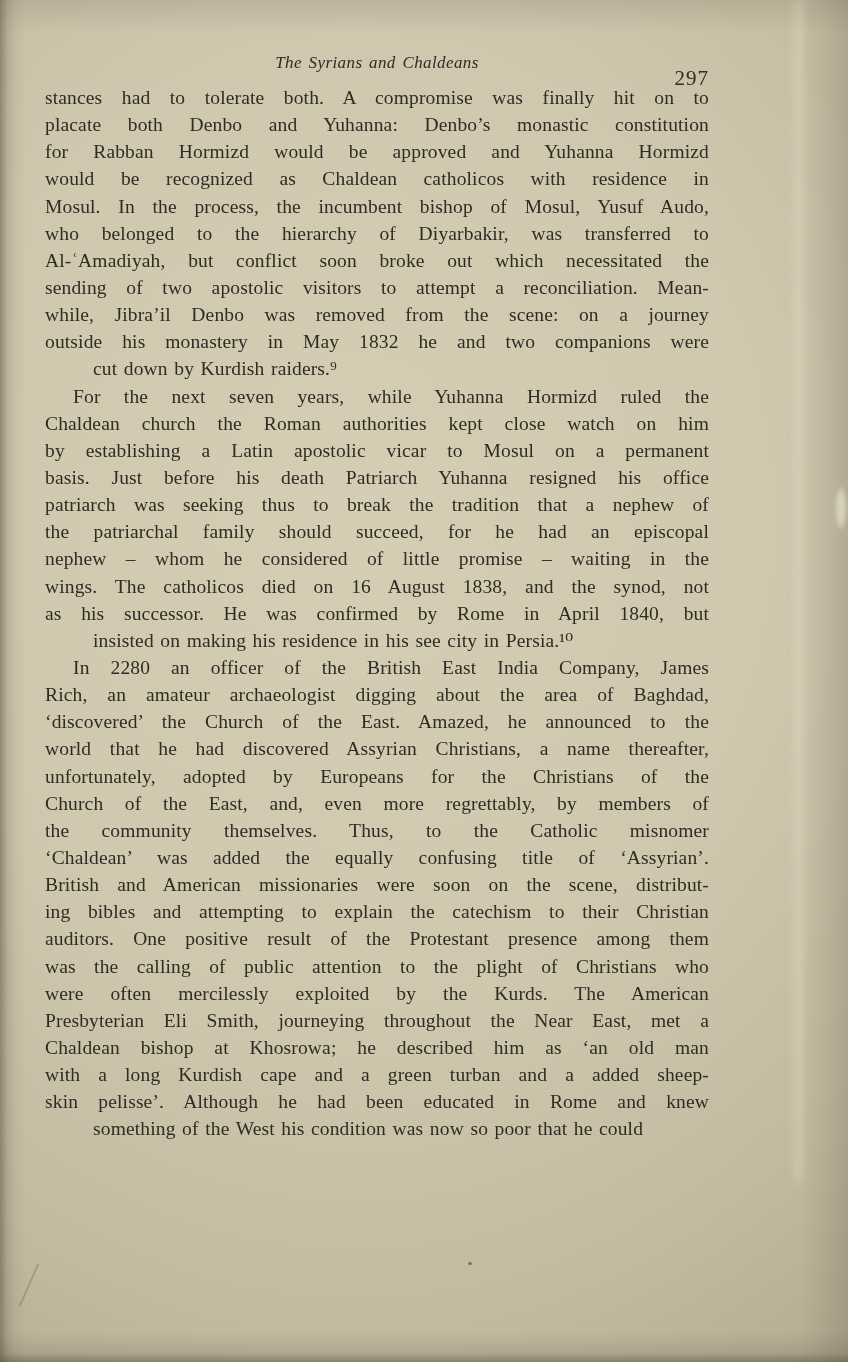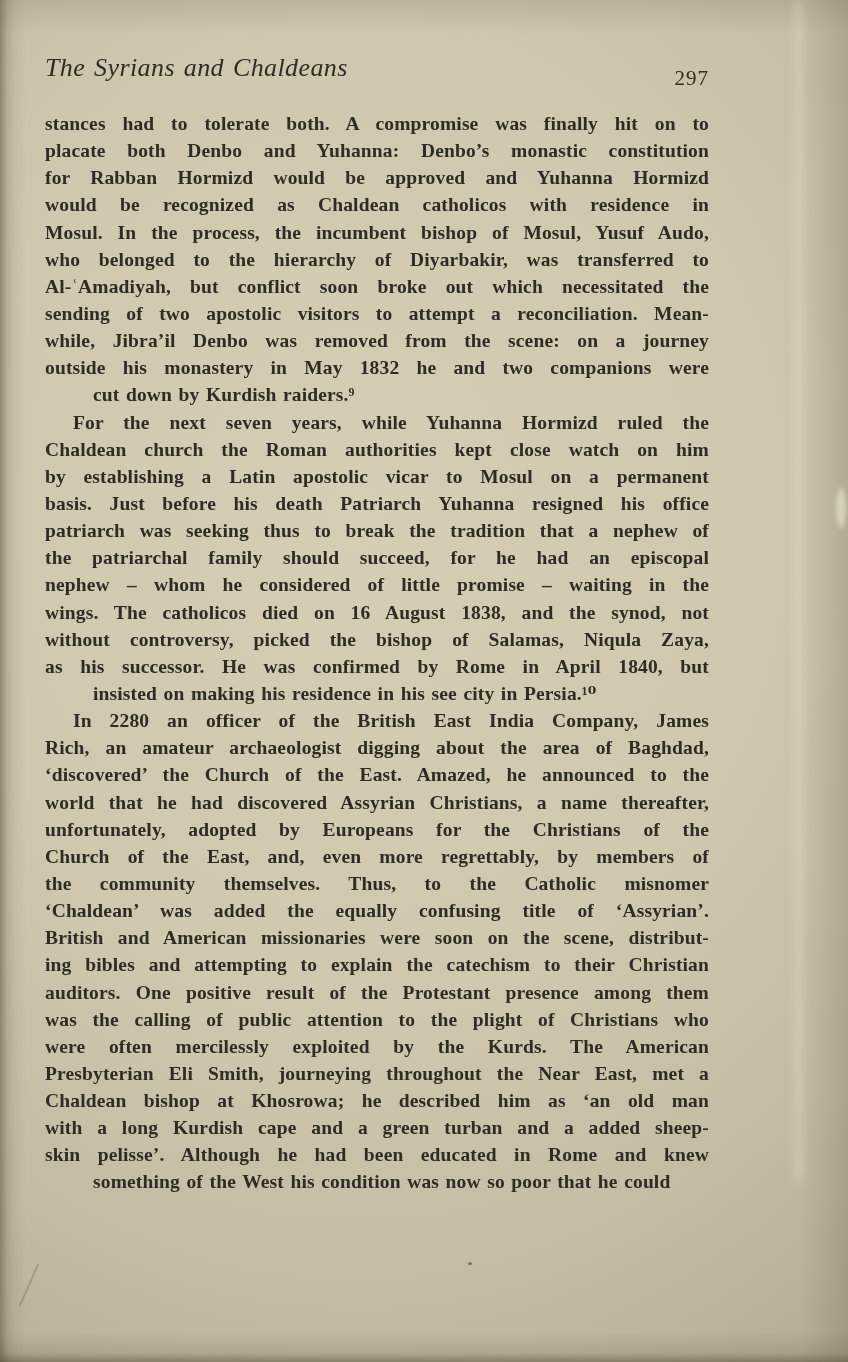--- a/index.html
+++ b/index.html
@@ -61,40 +61,39 @@
     transform: rotate(24deg);
     filter: blur(0.5px);
   }
 
   .running-head {
     position: absolute;
     left: 45px; top: 53px; width: 664px; height: 30px;
   }
   .head-title {
     display: block;
-    text-align: left;
+    text-align: center;
     font-style: italic;
-    font-size: 26px;
+    font-size: 17px;
     letter-spacing: 0.4px;
     word-spacing: 2px;
   }
   .page-num {
     position: absolute;
     right: 0; top: 13px;
     font-size: 21px;
     letter-spacing: 1px;
   }
 
   .text-block {
     position: absolute;
-    left: 45px; top: 110px; width: 664px;
+    left: 45px; top: 84px; width: 664px;
     font-size: 19.5px;
     letter-spacing: 0.15px;
     word-spacing: 1.5px;
-    font-weight: bold;
   }
   .line {
     height: 27.15px;
     line-height: 27.15px;
     overflow: hidden;
     text-align: justify;
     text-align-last: justify;
   }
   .line.last {
     text-align-last: left;
@@ -130,21 +129,20 @@
       </div>
       <div class="paragraph">
         <div class="line indent">For the next seven years, while Yuhanna Hormizd ruled the</div>
         <div class="line">Chaldean church the Roman authorities kept close watch on him</div>
         <div class="line">by establishing a Latin apostolic vicar to Mosul on a permanent</div>
         <div class="line">basis. Just before his death Patriarch Yuhanna resigned his office</div>
         <div class="line">patriarch was seeking thus to break the tradition that a nephew of</div>
         <div class="line">the patriarchal family should succeed, for he had an episcopal</div>
         <div class="line">nephew – whom he considered of little promise – waiting in the</div>
         <div class="line">wings. The catholicos died on 16 August 1838, and the synod, not</div>
-        <div class="line">without controversy, picked the bishop of Salamas, Niqula Zaya,</div>
         <div class="line">as his successor. He was confirmed by Rome in April 1840, but</div>
         <div class="line last">insisted on making his residence in his see city in Persia.¹⁰</div>
       </div>
       <div class="paragraph">
         <div class="line indent">In 2280 an officer of the British East India Company, James</div>
         <div class="line">Rich, an amateur archaeologist digging about the area of Baghdad,</div>
         <div class="line">‘discovered’ the Church of the East. Amazed, he announced to the</div>
         <div class="line">world that he had discovered Assyrian Christians, a name thereafter,</div>
         <div class="line">unfortunately, adopted by Europeans for the Christians of the</div>
         <div class="line">Church of the East, and, even more regrettably, by members of</div>

